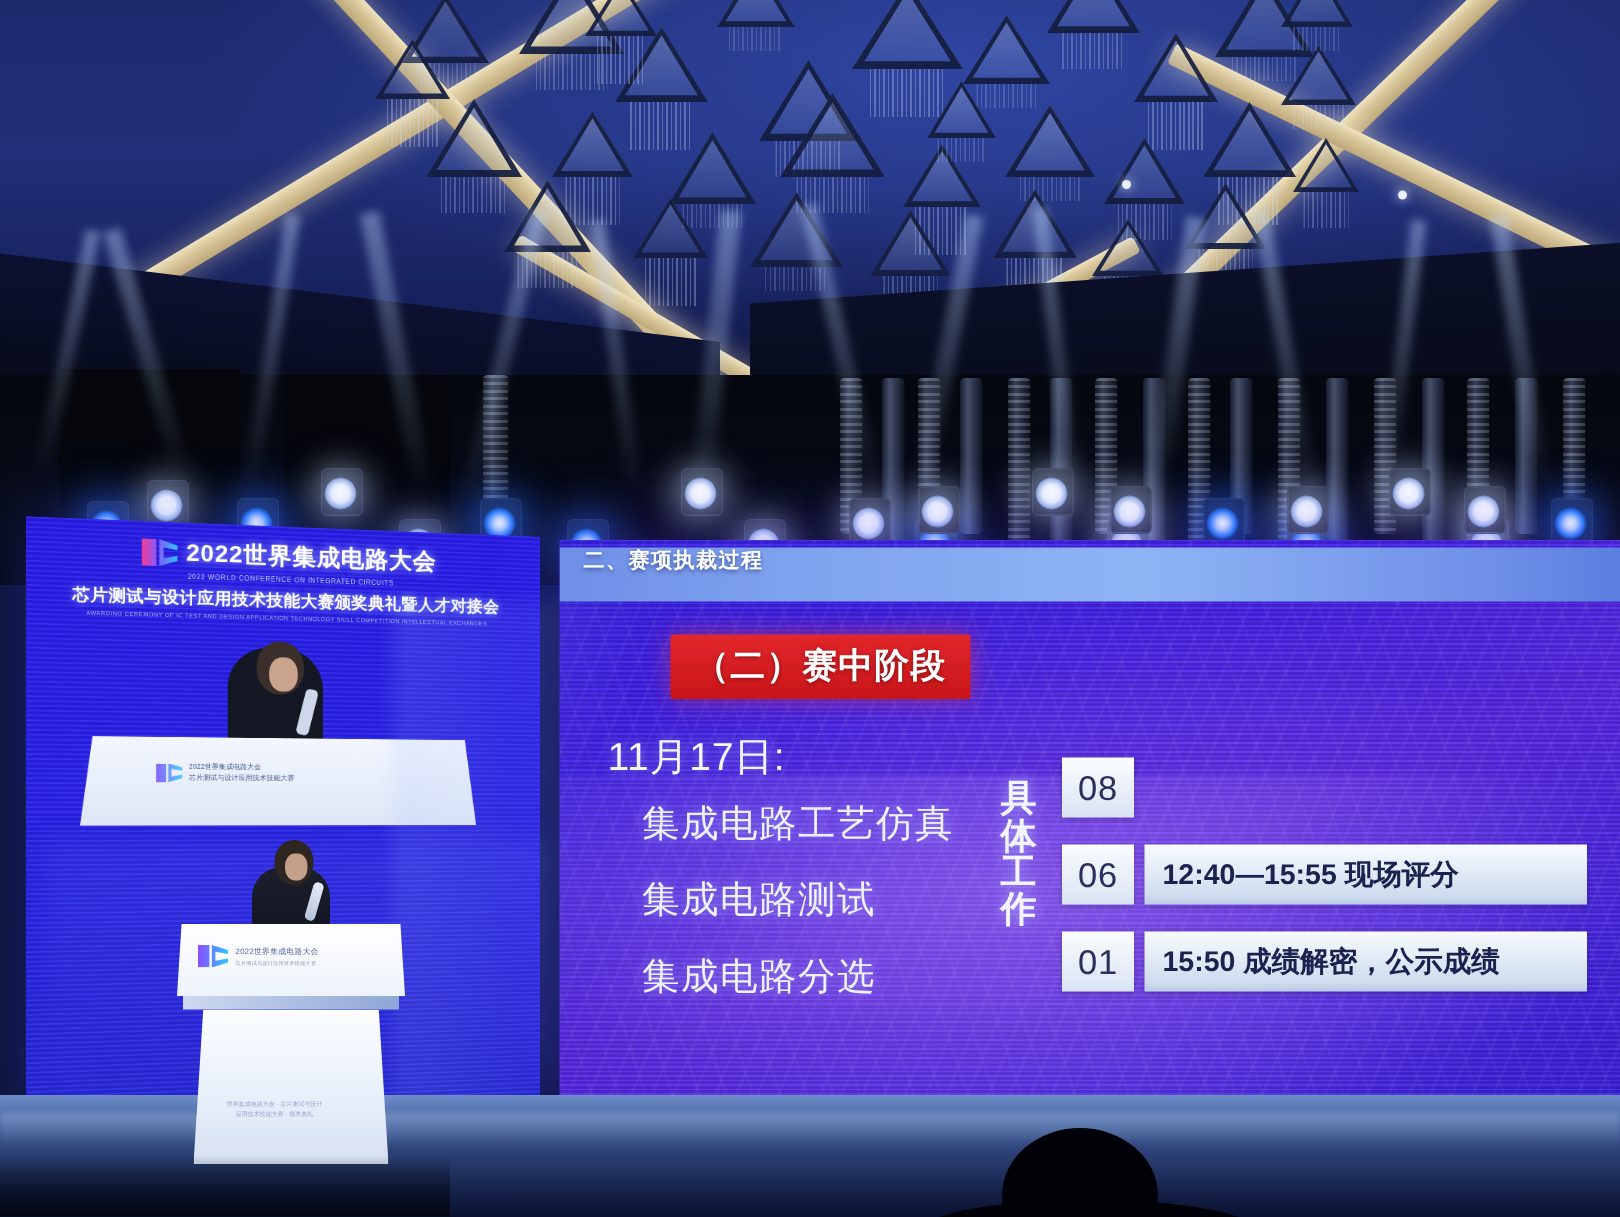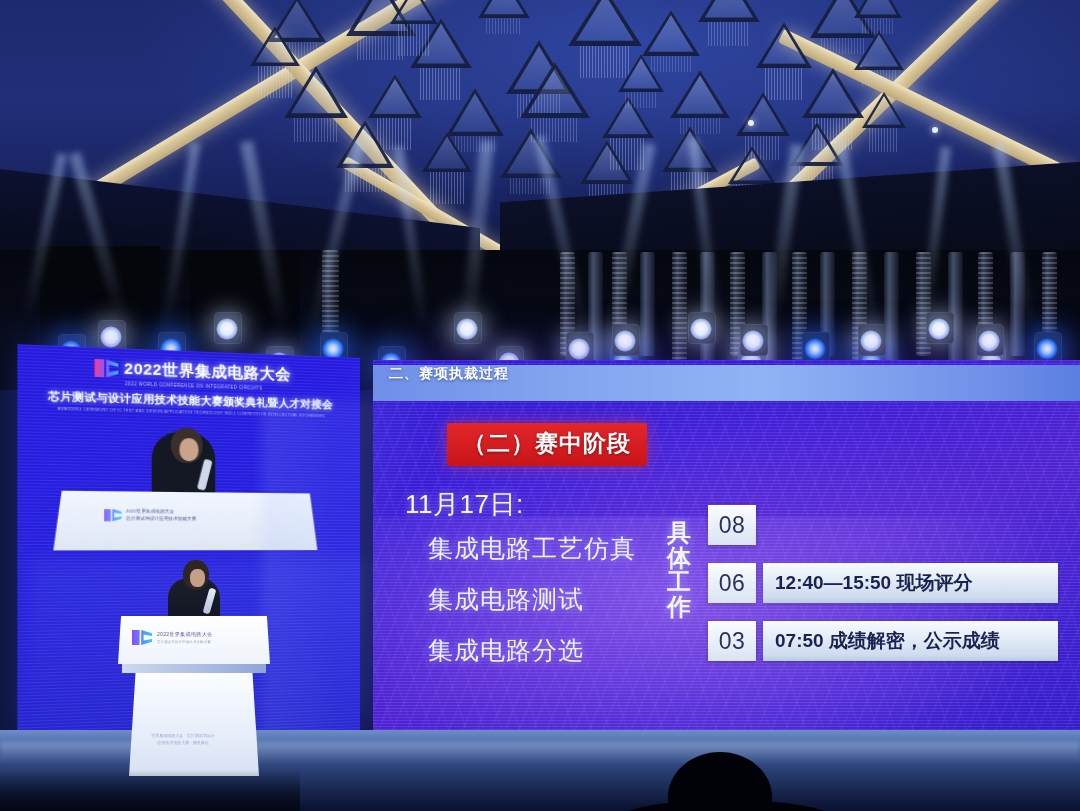--- a/index.html
+++ b/index.html
@@ -574,25 +574,25 @@
       <div>工</div>
       <div>作</div>
     </div>
 
   <div class="rows">
     <div class="row">
       <div class="row-num">08</div>
     </div>
     <div class="row">
       <div class="row-num">06</div>
-      <div class="row-txt">12:40—15:50  现场评分</div>
+      <div class="row-txt">12:40—15:55  现场评分</div>
     </div>
     <div class="row">
-      <div class="row-num">03</div>
-      <div class="row-txt">07:50  成绩解密，公示成绩</div>
+      <div class="row-num">01</div>
+      <div class="row-txt">15:50  成绩解密，公示成绩</div>
     </div>
   </div>
 
   <div class="wash"></div>
   <div class="wash2"></div>
 
   <div class="stage-floor"></div>
   <div class="floor-shine"></div>
 
   <div class="speaker-body"></div>

